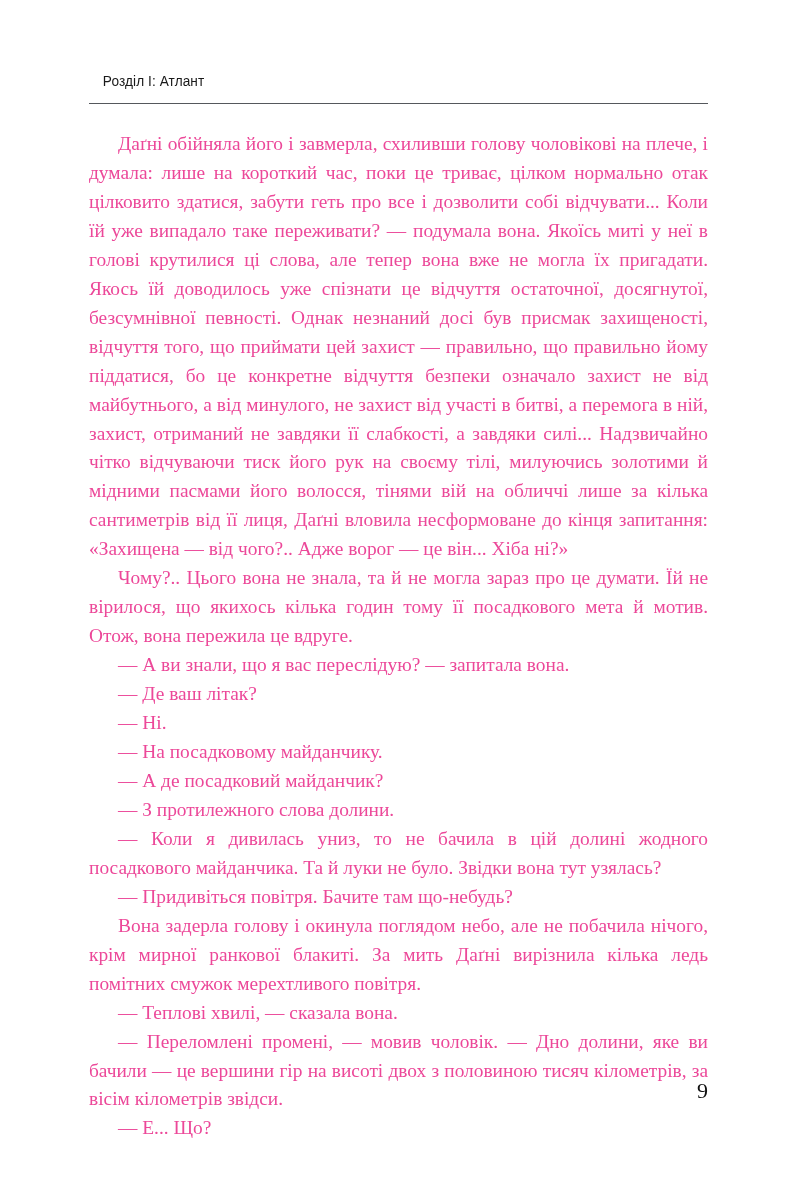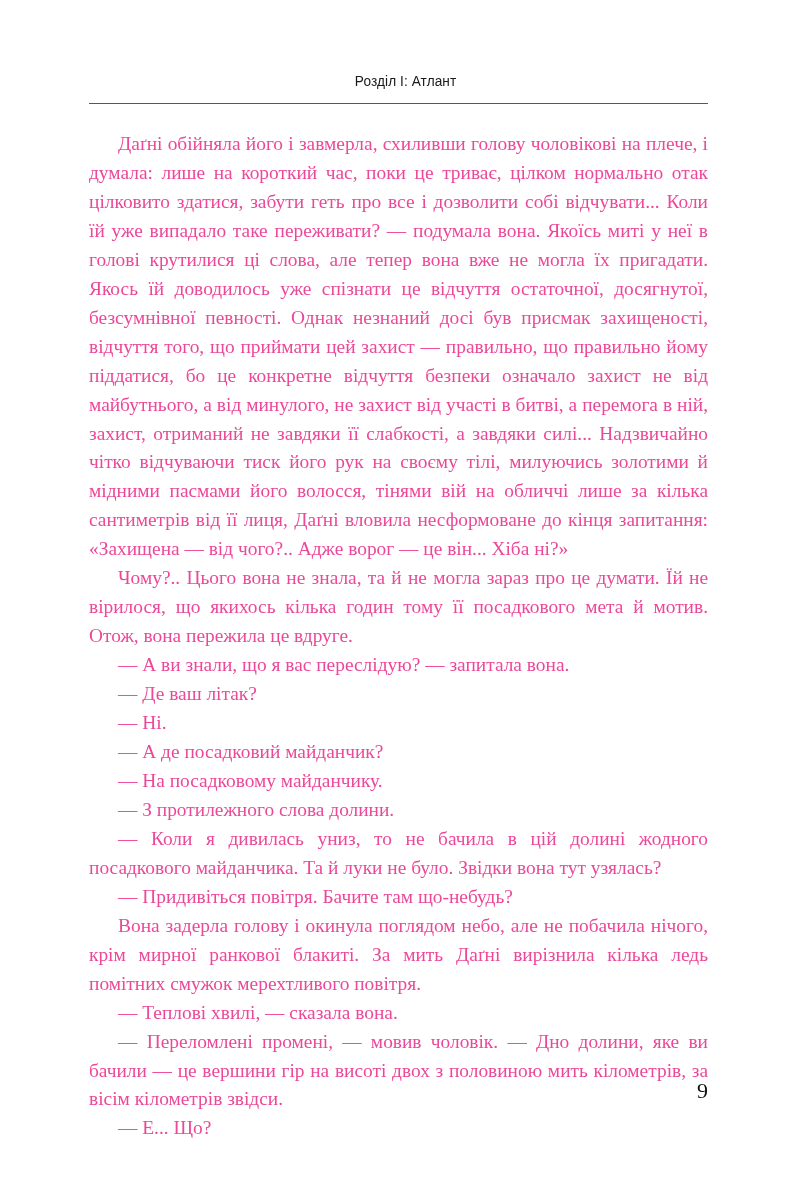--- a/index.html
+++ b/index.html
@@ -19,21 +19,21 @@
     box-sizing: border-box;
   }
 
   
   .running-head {
     position: absolute;
     left: 89px;
     right: 92px;
     top: 72px;
     height: 24px;
-    text-align: center;
+    text-align: left;
   }
 
   .running-head-text {
     font-family: "Liberation Sans", "DejaVu Sans", sans-serif;
     font-size: 15.5px;
     font-weight: 400;
     letter-spacing: 0.1px;
     color: #1a1a1a;
     transform: scaleX(0.88);
     transform-origin: 100% 50%;
@@ -99,26 +99,26 @@
   </div>
 
   <div class="head-rule"></div>
 
   <div class="textblock">
       <p>Даґні обійняла його і завмерла, схиливши голову чоловікові на плече, і думала: лише на короткий час, поки це триває, цілком нормально отак цілковито здатися, забути геть про все і дозволити собі відчувати... Коли їй уже випадало таке переживати? — подумала вона. Якоїсь миті у неї в голові крутилися ці слова, але тепер вона вже не могла їх пригадати. Якось їй доводилось уже спізнати це відчуття остаточної, досягнутої, безсумнівної певності. Однак незнаний досі був присмак захищеності, відчуття того, що приймати цей захист — правильно, що правильно йому піддатися, бо це конкретне відчуття безпеки означало захист не від майбутнього, а від минулого, не захист від участі в битві, а перемога в ній, захист, отриманий не завдяки її слабкості, а завдяки силі... Надзвичайно чітко відчуваючи тиск його рук на своєму тілі, милуючись золотими й мідними пасмами його волосся, тінями вій на обличчі лише за кілька сантиметрів від її лиця, Даґні вловила несформоване до кінця запитання: «Захищена — від чого?.. Адже ворог — це він... Хіба ні?»</p>
       <p>Чому?.. Цього вона не знала, та й не могла зараз про це думати. Їй не вірилося, що якихось кілька годин тому її посадкового мета й мотив. Отож, вона пережила це вдруге.</p>
       <p class="short">— А ви знали, що я вас переслідую? — запитала вона.</p>
       <p class="short">— Де ваш літак?</p>
       <p class="short">— Ні.</p>
+      <p class="short">— На посадковому майданчику.</p>
       <p class="short">— А де посадковий майданчик?</p>
-      <p class="short">— На посадковому майданчику.</p>
       <p class="short">— З протилежного слова долини.</p>
       <p>— Коли я дивилась униз, то не бачила в цій долині жодного посадкового майданчика. Та й луки не було. Звідки вона тут узялась?</p>
       <p class="short">— Придивіться повітря. Бачите там що-небудь?</p>
       <p>Вона задерла голову і окинула поглядом небо, але не побачила нічого, крім мирної ранкової блакиті. За мить Даґні вирізнила кілька ледь помітних смужок мерехтливого повітря.</p>
       <p class="short">— Теплові хвилі, — сказала вона.</p>
-      <p>— Переломлені промені, — мовив чоловік. — Дно долини, яке ви бачили — це вершини гір на висоті двох з половиною мить кілометрів, за вісім кілометрів звідси.</p>
+      <p>— Переломлені промені, — мовив чоловік. — Дно долини, яке ви бачили — це вершини гір на висоті двох з половиною тисяч кілометрів, за вісім кілометрів звідси.</p>
       <p class="short">— Е... Що?</p>
     </div>
 
   <div class="folio">9</div>
 
 </div>
 
 </body></html>

